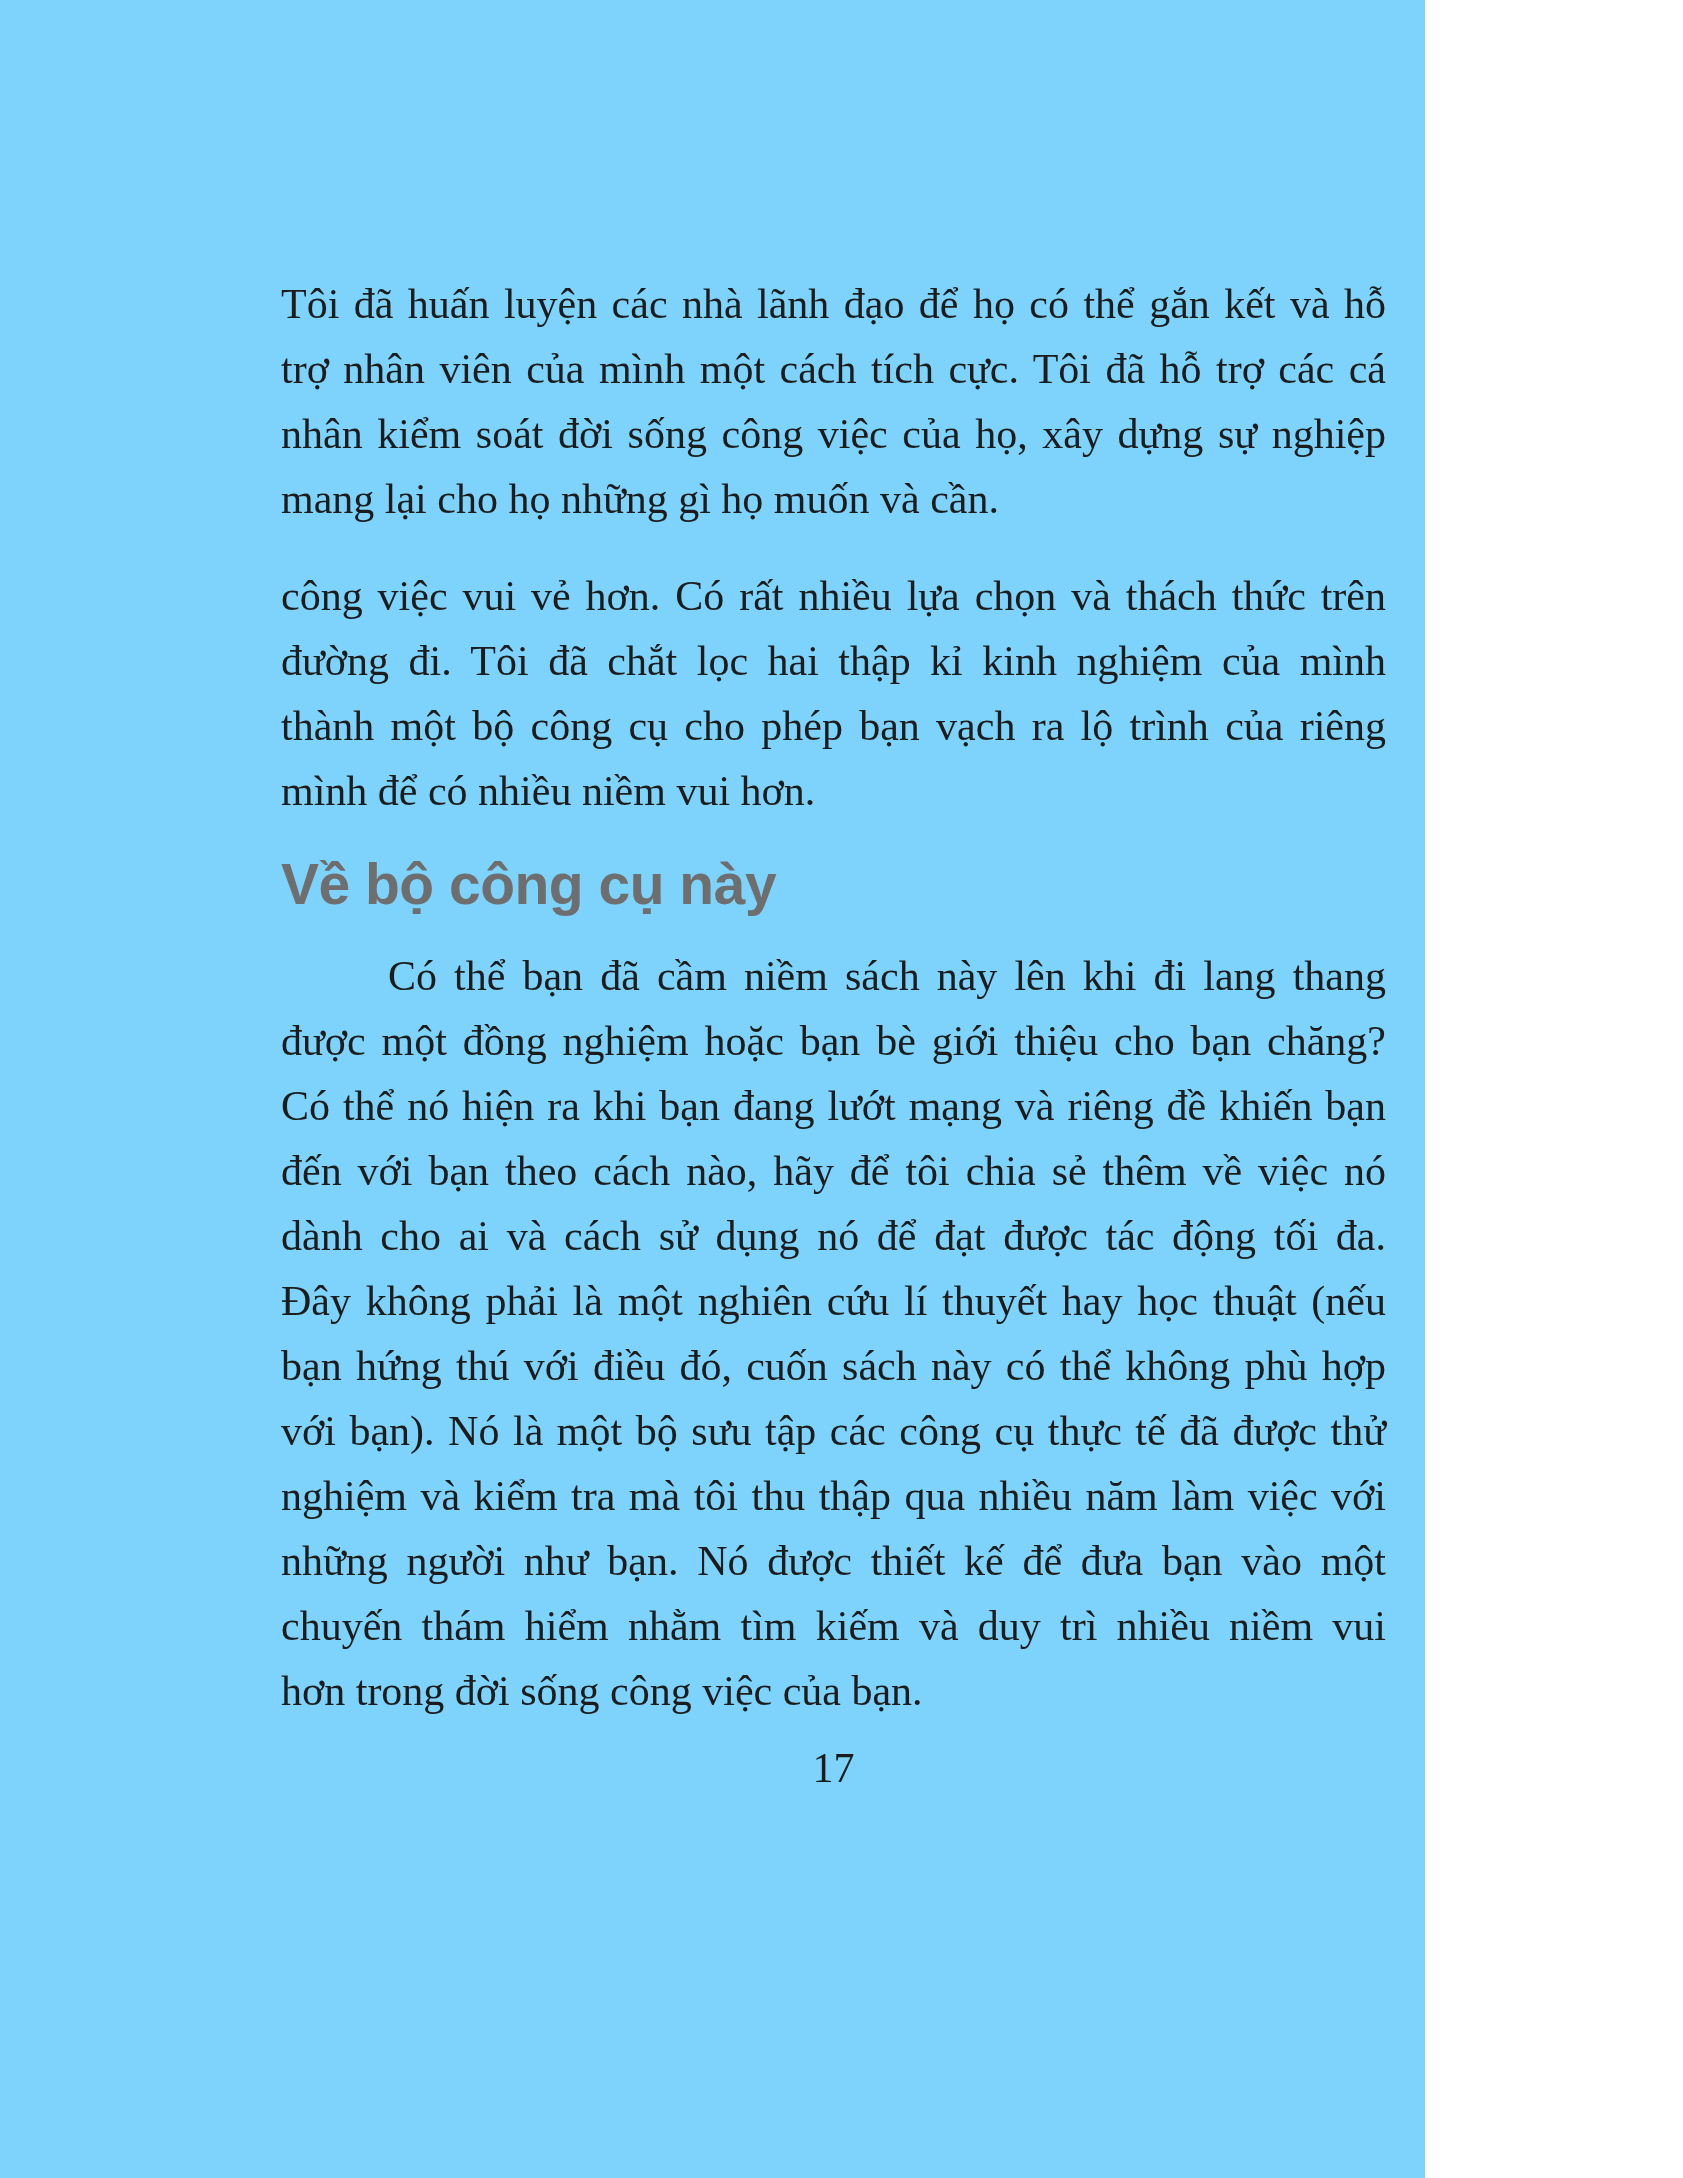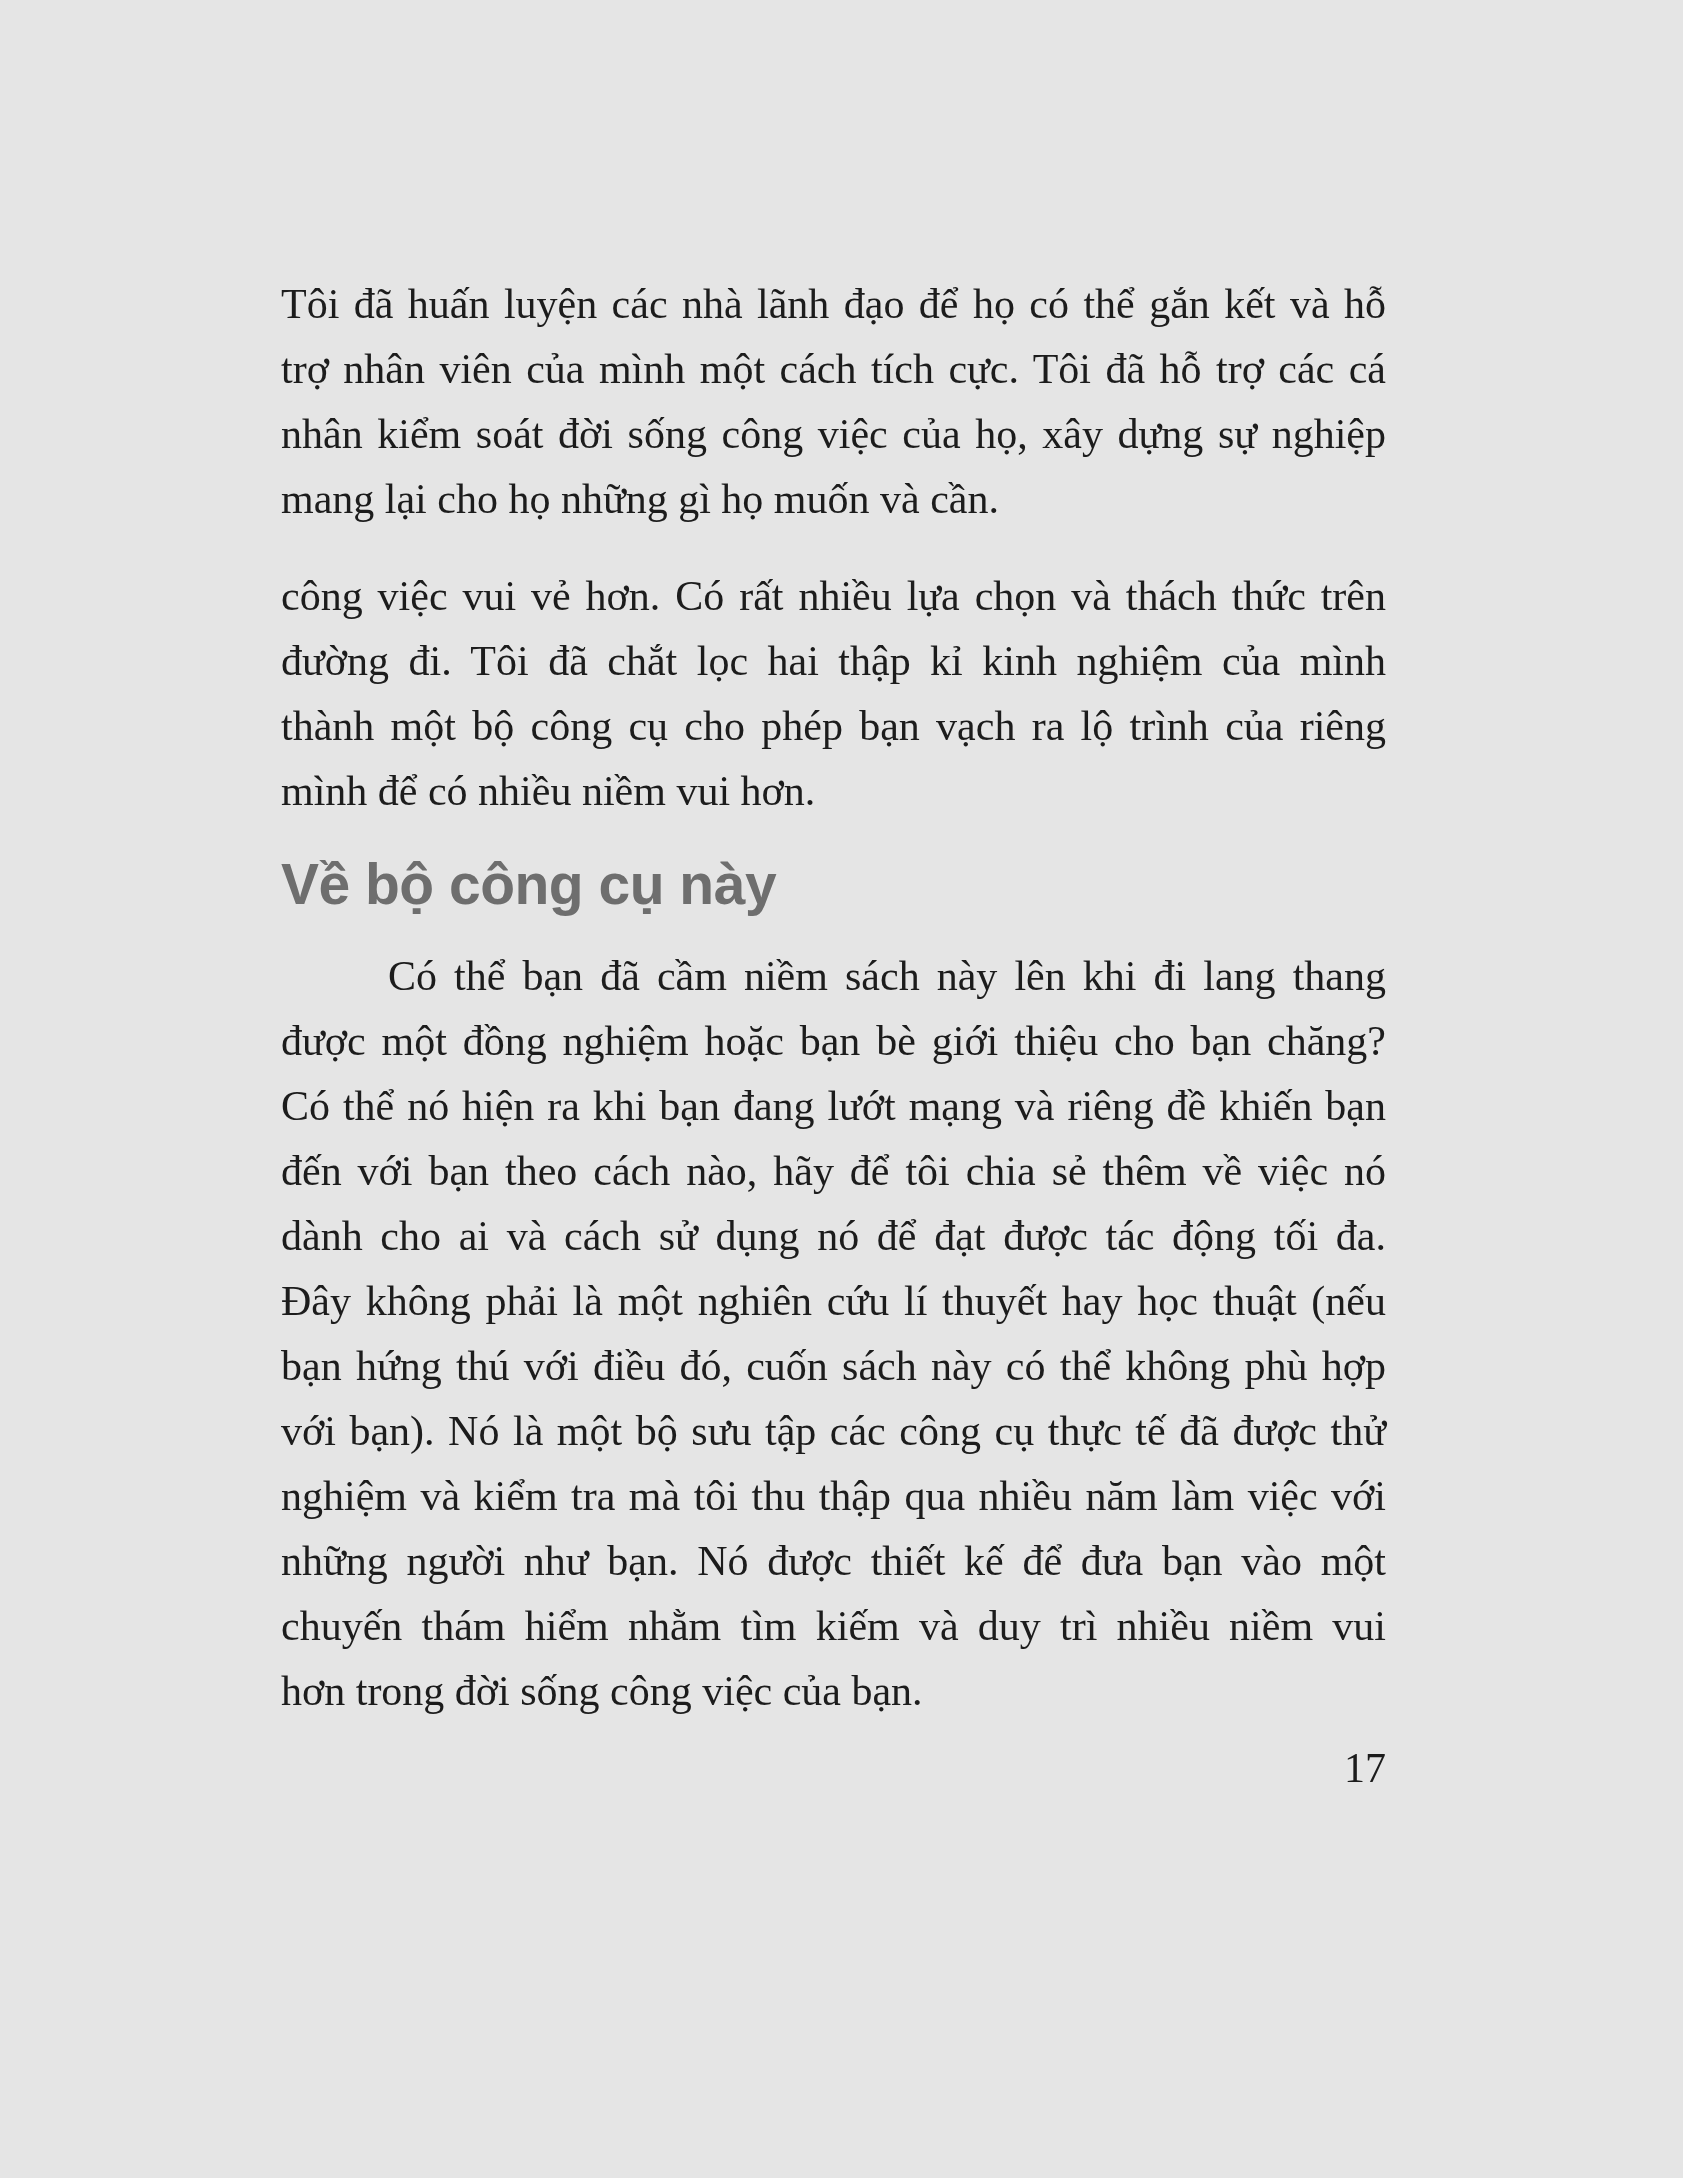--- a/index.html
+++ b/index.html
@@ -1,20 +1,20 @@
 <!DOCTYPE html>
 <html><head>
 <meta charset="utf-8">
 <style>
   html, body { margin: 0; padding: 0; background: #ffffff; }
   .page {
     position: relative;
-    width: 1683px;
+    width: 1425px;
     height: 2178px;
-    background: #e5e5e5;
+    background: #7dd3fc;
     overflow: hidden;
     font-family: "Liberation Serif", "DejaVu Serif", serif;
     color: #1c1c1c;
   }
   .content {
     position: absolute;
     left: 281px;
     top: 272px;
     width: 1105px;
   }
@@ -39,21 +39,21 @@
     font-size: 57px;
     line-height: 73px;
     letter-spacing: -0.5px;
     color: #6e6e6e;
   }
   .para-3 { margin-top: 23px; }
   .page-number {
     margin-top: 12px;
     font-size: 42px;
     line-height: 65px;
-    text-align: right;
+    text-align: center;
     color: #1c1c1c;
   }
 </style>
 </head>
 <body>
 
 <div class="page">
   <div class="content">
 
     <div class="para para-1">

